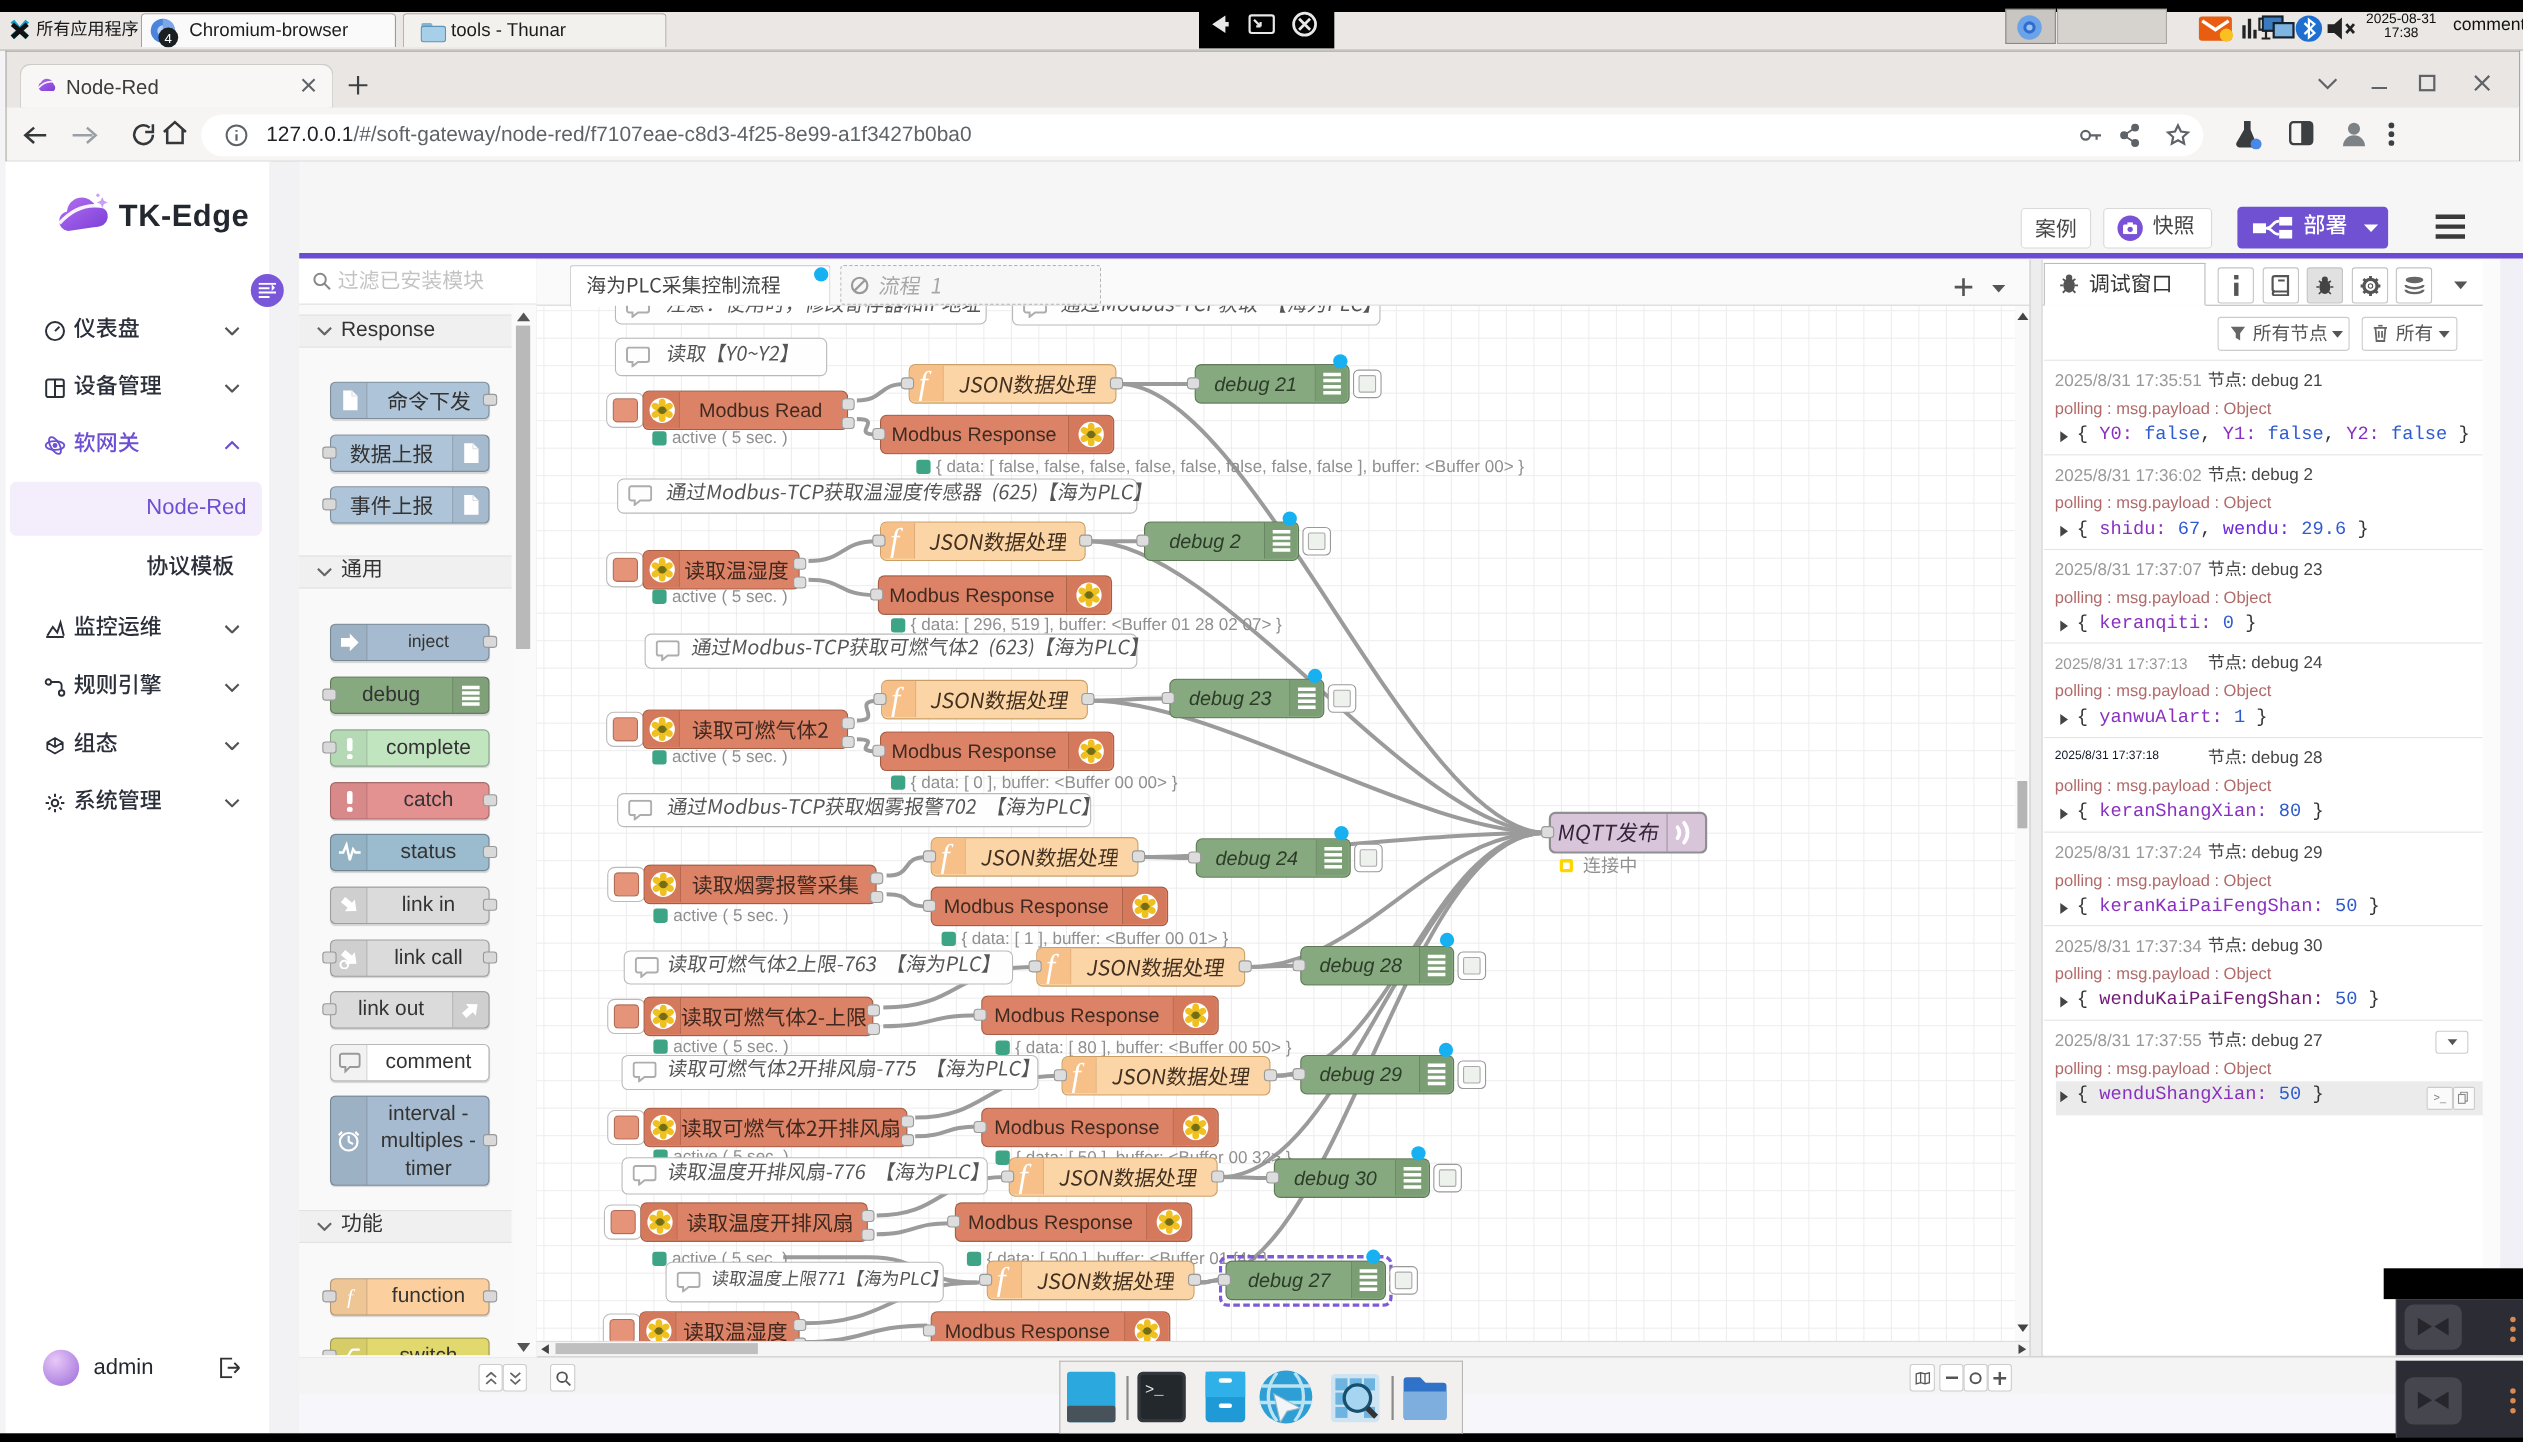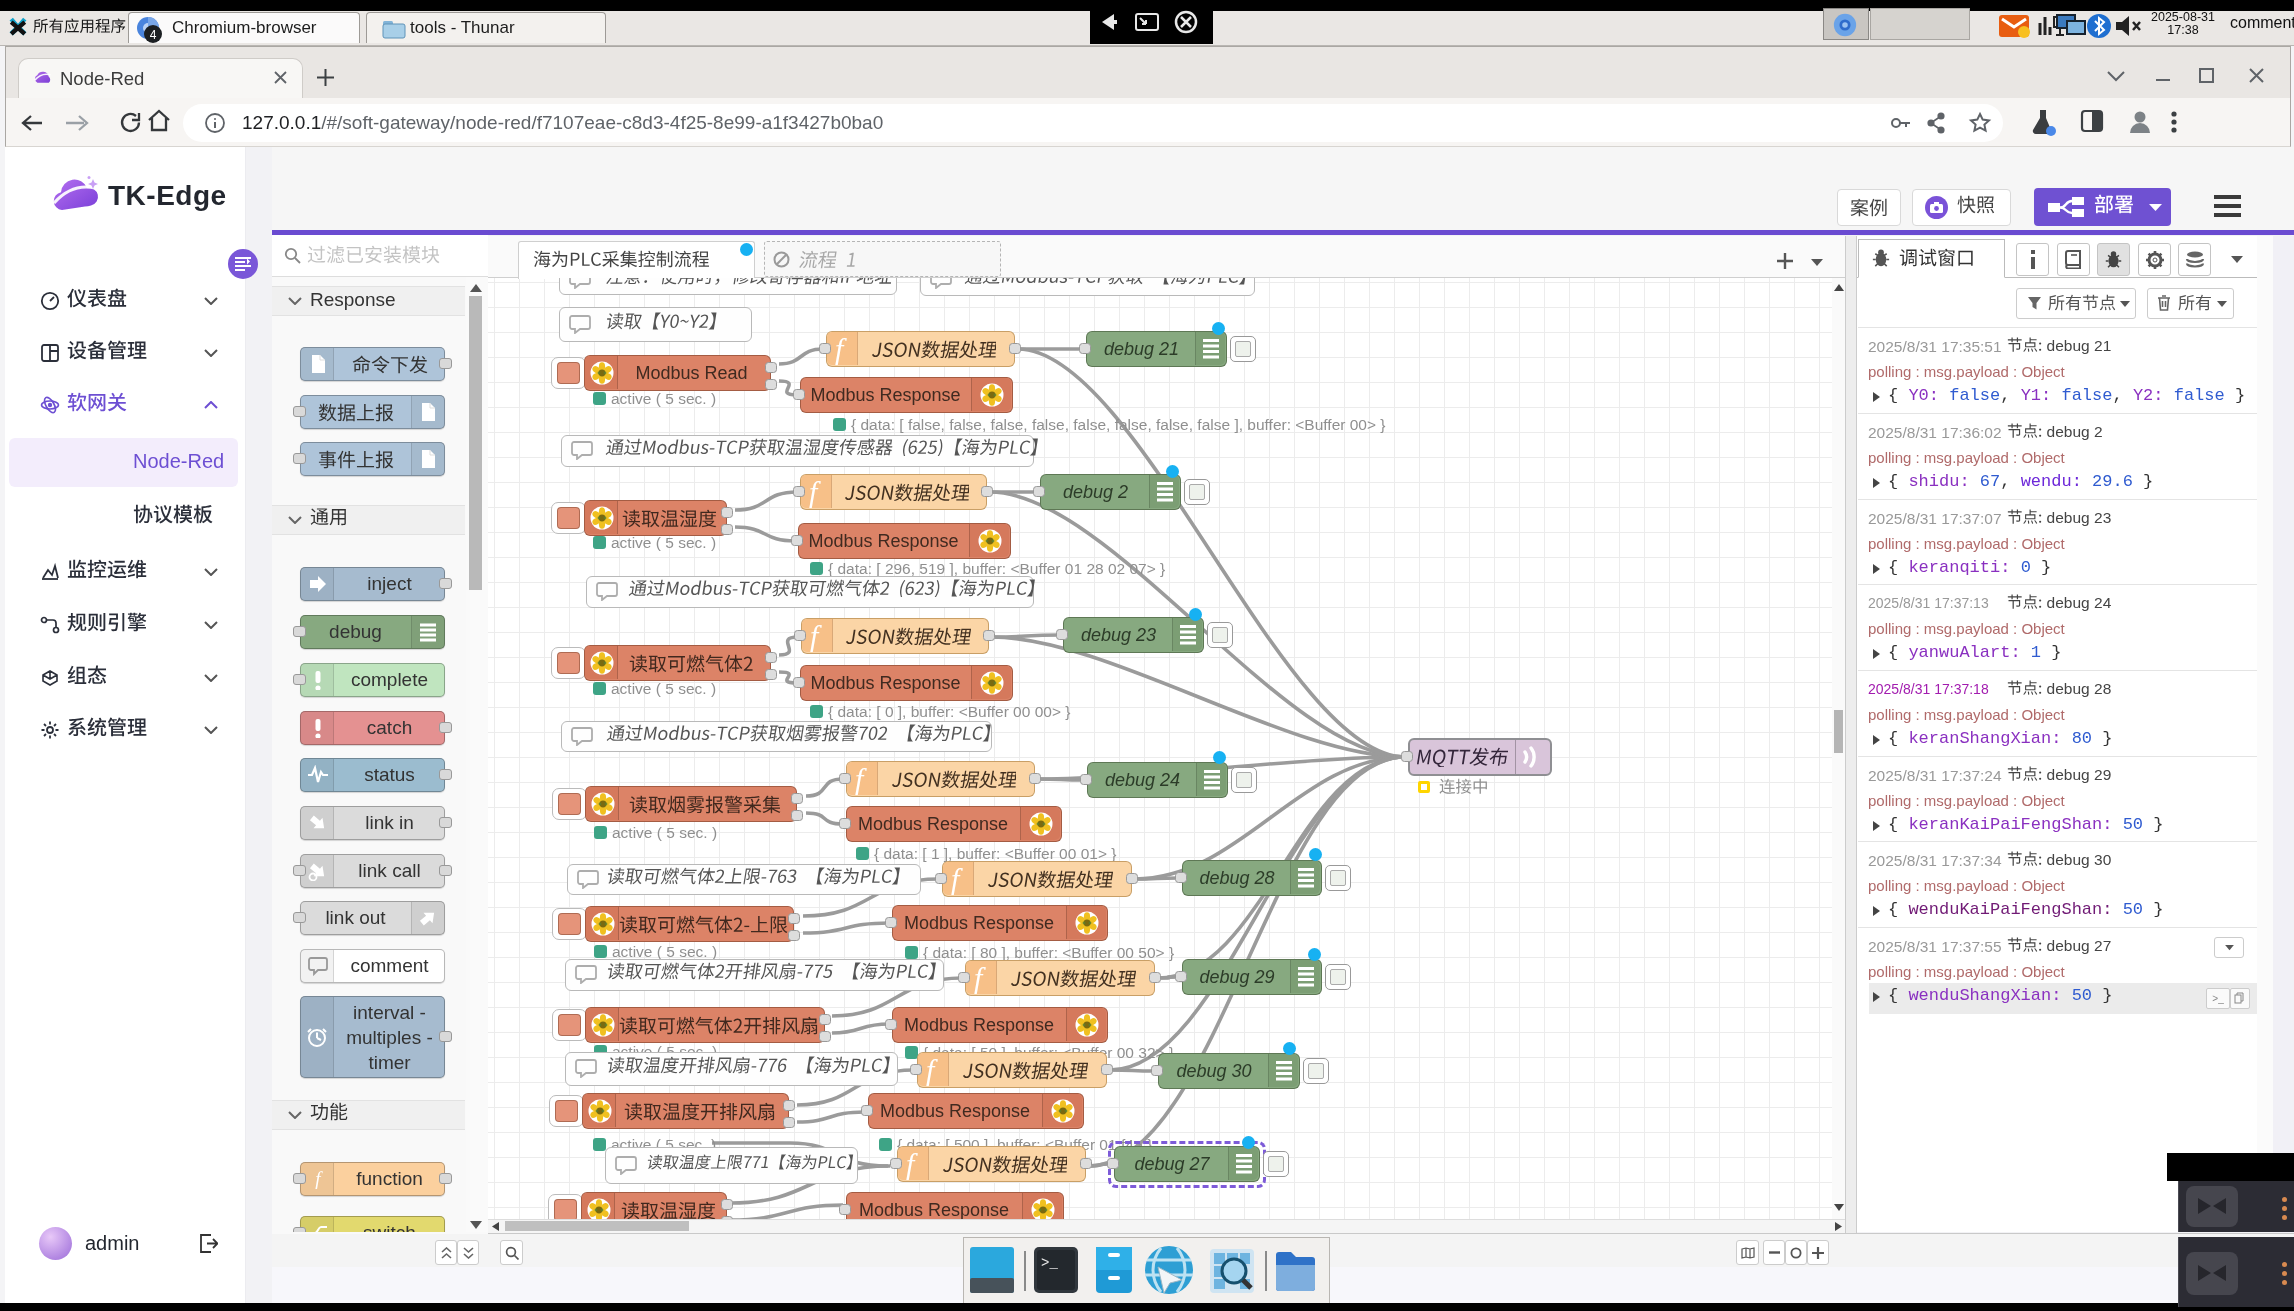--- a/index.html
+++ b/index.html
@@ -577,21 +577,21 @@
         <use href="#g55" x="3000"></use>
       </g>
     </svg>
   </div>
 <div class="pport" style="left:293px;top:453px"></div>
 <div class="pnode" style="left:300px;top:567px;width:145px;height:34px;background:#a6bbcf"></div>
 <div class="ab" style="left:301px;top:568px;width:33px;height:32px;background:rgba(0,0,0,.05);border-right:1px solid rgba(0,0,0,.12)"></div>
 <svg class="ab" style="left:308px;top:574px" width="20" height="20" viewBox="0 0 20 20">
     <path d="M2 6 h8 V2 l8 8 -8 8 v-4 H2 Z" fill="#fff"></path>
   </svg>
-<div class="ab flexc" style="left:334px;top:567px;width:111px;height:34px;font-size:19px;color:#333">inject</div>
+<div class="ab flexc" style="left:334px;top:567px;width:111px;height:34px;font-size:16px;color:#333">inject</div>
 <div class="pport" style="left:439px;top:578px"></div>
 <div class="pnode" style="left:300px;top:615px;width:145px;height:34px;background:#87a980"></div>
 <div class="ab" style="left:411px;top:616px;width:33px;height:32px;background:rgba(0,0,0,.05);border-left:1px solid rgba(0,0,0,.12)"></div>
 <svg class="ab" style="left:418px;top:622px" width="20" height="20" viewBox="0 0 20 20">
     <path d="M2 3 h16 M2 8 h16 M2 13 h16 M2 18 h16" stroke="#fff" stroke-width="3"></path>
   </svg>
 <div class="ab flexc" style="left:300px;top:615px;width:111px;height:34px;font-size:19px;color:#333">debug</div>
 <div class="pport" style="left:293px;top:626px"></div>
 <div class="pnode" style="left:300px;top:663px;width:145px;height:34px;background:#c0e5bf"></div>
 <div class="ab" style="left:301px;top:664px;width:33px;height:32px;background:rgba(0,0,0,.05);border-right:1px solid rgba(0,0,0,.12)"></div>
@@ -1931,21 +1931,21 @@
         <use href="#g140" x="1000"></use>
         <use href="#g141" x="2000"></use>
       </g>
     </svg><span style="font-size:15.5px;color:#444">&nbsp;debug 24</span></div>
 <div class="ab" style="left:1868px;top:620px;font-size:15px;color:#b06a6a">polling : msg.payload : Object</div>
 <svg class="ab" style="left:1872px;top:648px" width="9" height="12" viewBox="0 0 9 12">
     <path d="M1 1 L8 6 L1 11 Z" fill="#444"></path>
   </svg>
 <div class="ab mono" style="left:1888px;top:643px;font-size:17px;color:#333;white-space:pre">{ <span style="color:#8a30c0">yanwuAlart:</span> <span style="color:#2f5bd0">1</span> }</div>
 <div class="ab" style="left:1858px;top:670px;width:399px;height:1px;background:#e4e4e4"></div>
-<div class="ab" style="left:1868px;top:681px;font-size:14px;color:#a21caf">2025/8/31 17:37:18</div>
+<div class="ab" style="left:1868px;top:681px;font-size:11px;color:#0f172a">2025/8/31 17:37:18</div>
 <div class="ab" style="left:2007px;top:680px"><svg class="ck" width="35.3" height="15.5" viewBox="0 -880 2278 1000" style="vertical-align:-1.9px;">
       <g fill="#444">
         <use href="#g139" x="0"></use>
         <use href="#g140" x="1000"></use>
         <use href="#g141" x="2000"></use>
       </g>
     </svg><span style="font-size:15.5px;color:#444">&nbsp;debug 28</span></div>
 <div class="ab" style="left:1868px;top:706px;font-size:15px;color:#b06a6a">polling : msg.payload : Object</div>
 <svg class="ab" style="left:1872px;top:734px" width="9" height="12" viewBox="0 0 9 12">
     <path d="M1 1 L8 6 L1 11 Z" fill="#444"></path>

